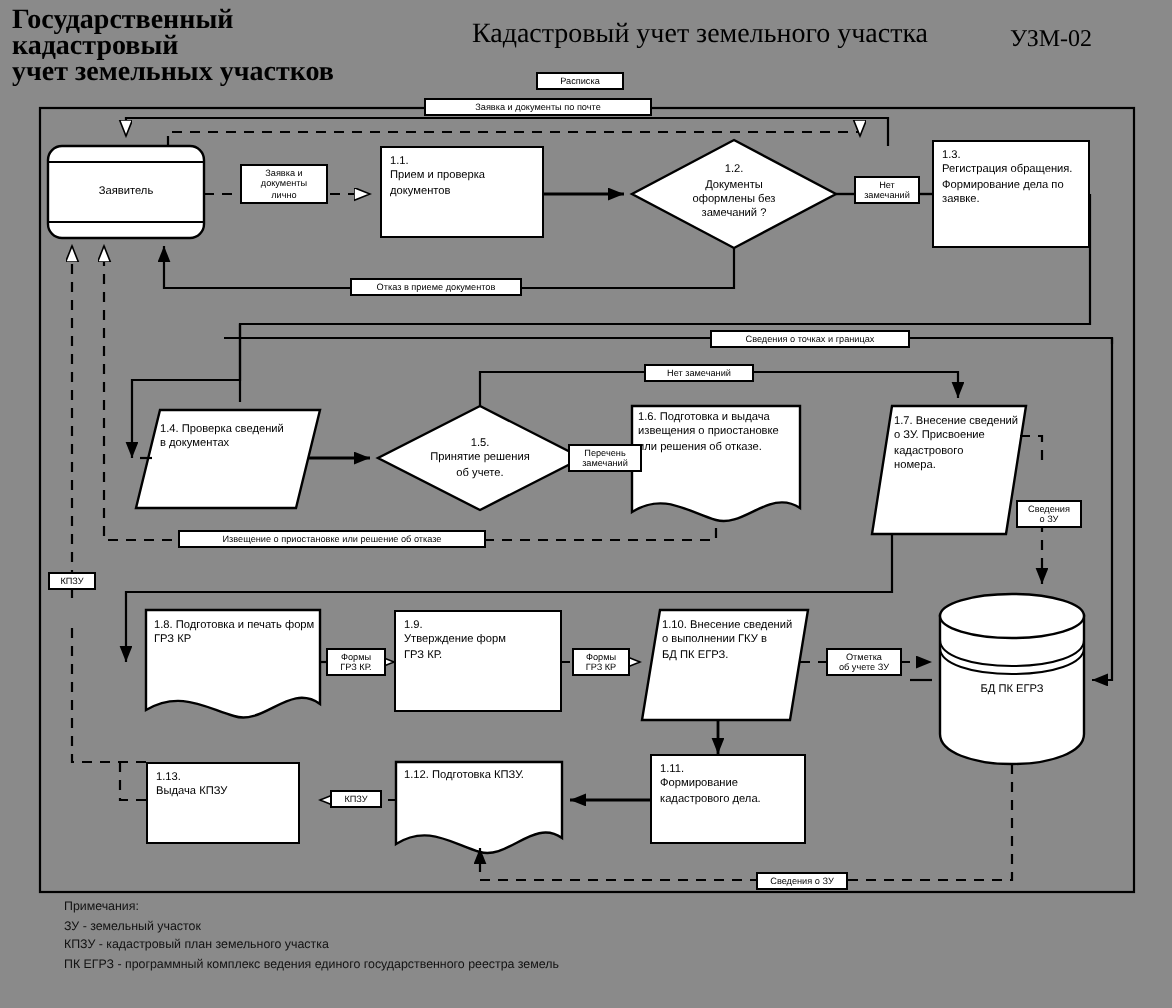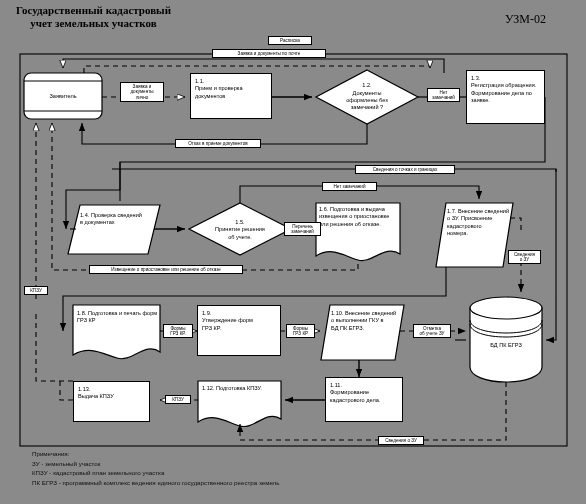--- a/index.html
+++ b/index.html
@@ -7,21 +7,21 @@
     width:586px;height:504px;
     background:#8a8a8a;
     font-family:"Liberation Sans", sans-serif;
     overflow:hidden;
     position:relative;
   }
   #root{position:absolute;left:0;top:0;width:586px;height:504px;}
   svg#canvas{position:absolute;left:0;top:0;width:586px;height:504px;}
 
   .hdr{position:absolute;color:#000;}
-  #hdr-left{left:6px;top:4px;width:175px;text-align:center;font-weight:bold;font-size:11px;line-height:13px;font-family:"Liberation Serif",serif;}
+  #hdr-left{left:6px;top:4px;width:175px;text-align:left;font-weight:bold;font-size:14px;line-height:13px;font-family:"Liberation Serif",serif;}
   #hdr-title{left:180px;top:10px;width:340px;text-align:center;font-size:14px;font-family:"Liberation Serif",serif;}
   #hdr-code{left:505px;top:12px;font-size:12px;font-family:"Liberation Serif",serif;}
 
   .node{position:absolute;box-sizing:border-box;color:#000;font-size:5.6px;line-height:7.4px;}
   .nbox{background:#fff;border:1.2px solid #000;padding:4px 3px 2px 4px;}
   .nbox .num{display:block;}
   .nbox .txt{display:block;}
 
   .lbl{position:absolute;background:#fff;border:0.8px solid #000;color:#000;
        font-size:4.6px;line-height:5.6px;text-align:center;padding:0.5px 1px;box-sizing:border-box;
@@ -33,20 +33,21 @@
   .ctr{display:flex;align-items:center;justify-content:center;text-align:center;}
   .shape-txt{position:absolute;color:#000;font-size:5.6px;line-height:7.4px;pointer-events:none;}
 </style>
 </head>
 <body>
 
 <div id="root">
 
   <div class="hdr" id="hdr-left" style="white-space: pre-line;">Государственный кадастровый
 учет земельных участков</div>
+  <div class="hdr" id="hdr-title">Кадастровый учет земельного участка</div>
   <div class="hdr" id="hdr-code">УЗМ-02</div>
 
   <svg id="canvas" viewBox="0 0 586 504">
     <defs>
       <marker id="ar-solid" markerWidth="9" markerHeight="9" refX="8" refY="3.2" orient="auto" markerUnits="userSpaceOnUse">
         <path d="M0,0 L8,3.2 L0,6.4 z" fill="#000"></path>
       </marker>
       <marker id="ar-hollow" markerWidth="9" markerHeight="9" refX="8" refY="3.2" orient="auto" markerUnits="userSpaceOnUse">
         <path d="M0,0 L8,3.2 L0,6.4 z" fill="#fff" stroke="#000" stroke-width="0.8"></path>
       </marker>

